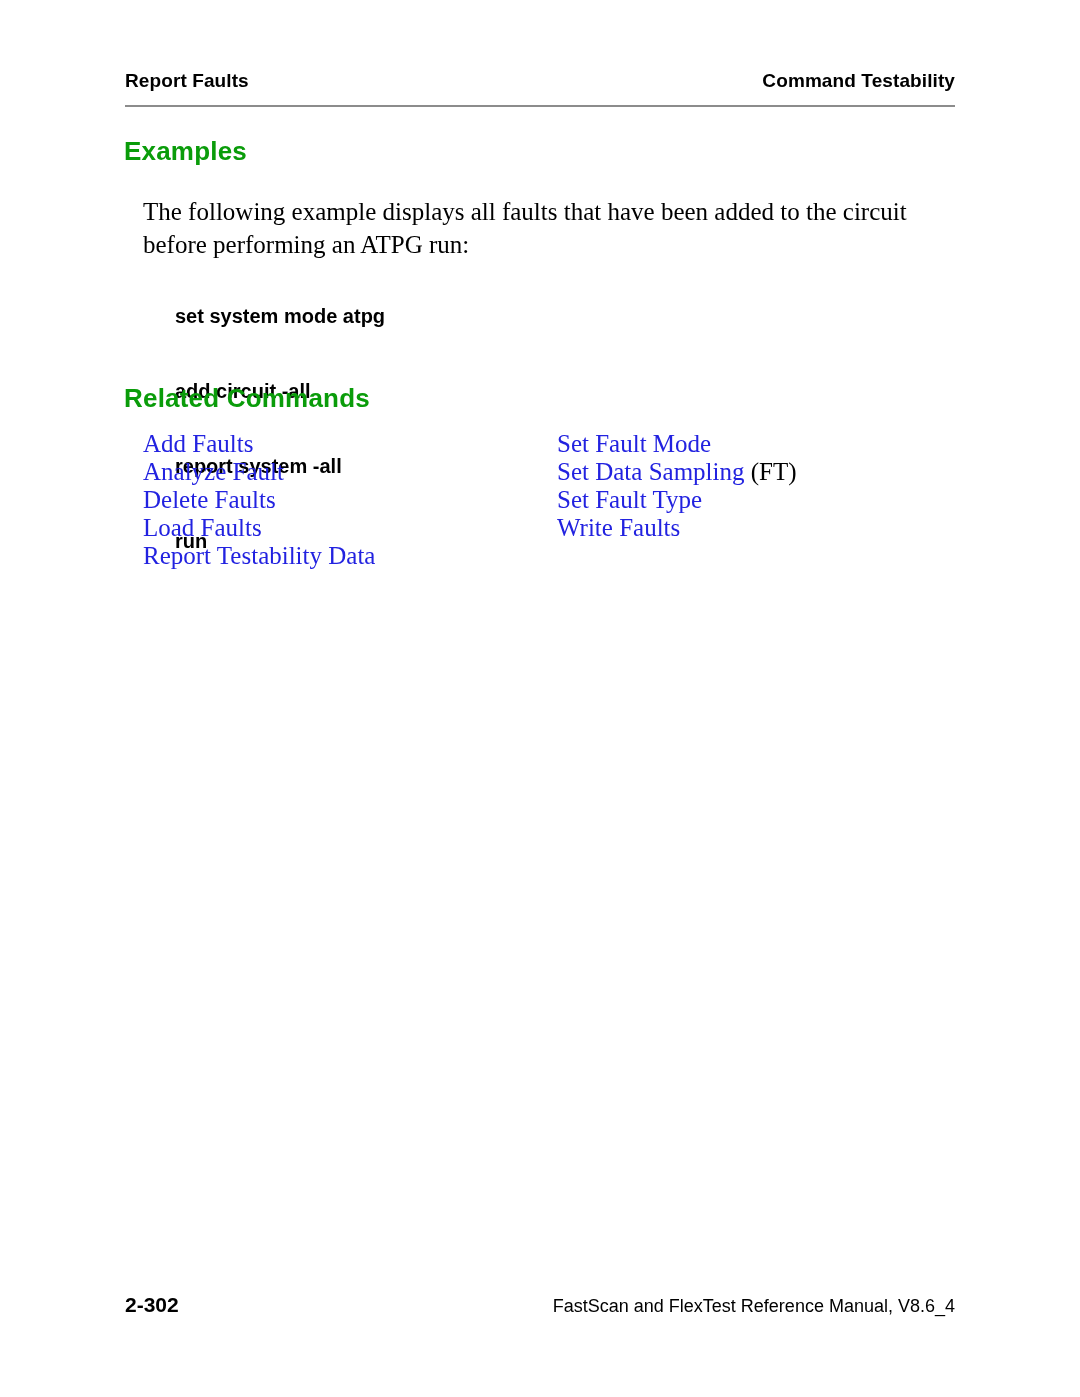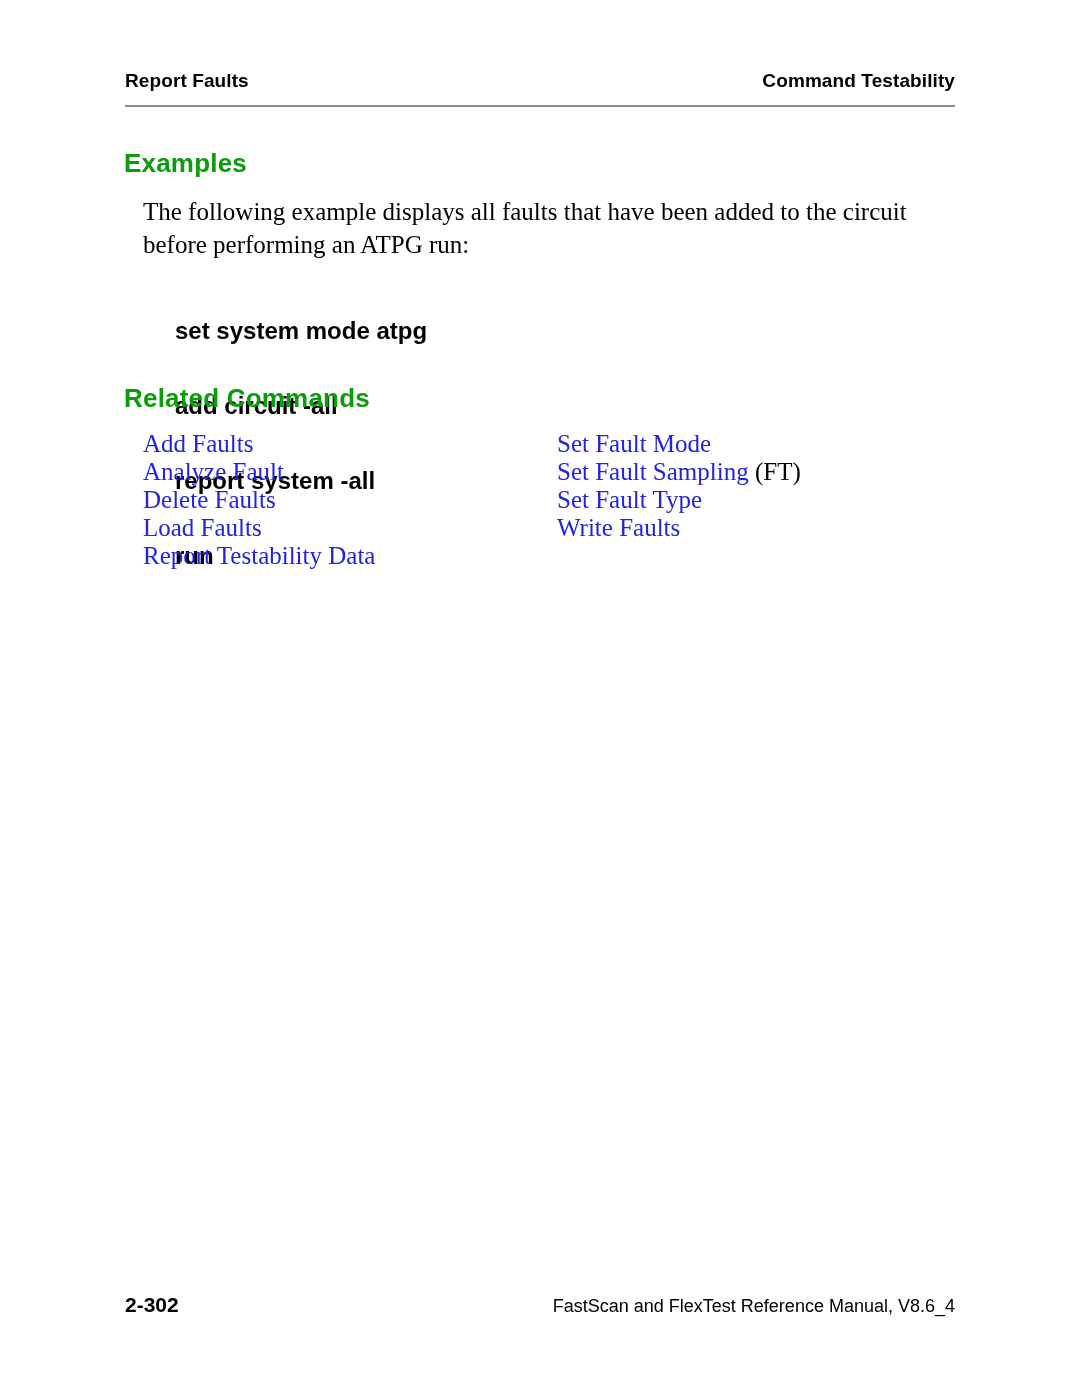--- a/index.html
+++ b/index.html
@@ -51,43 +51,43 @@
     position: absolute;
     left: 124px;
     font-family: "Liberation Sans", "DejaVu Sans", sans-serif;
     font-weight: bold;
     font-size: 26px;
     color: #0a9c0a;
     letter-spacing: 0.2px;
     white-space: nowrap;
   }
 
-  #heading-examples { top: 148px; }
+  #heading-examples { top: 136px; }
   #heading-related  { top: 383px; }
 
   
   .body-paragraph {
     position: absolute;
     left: 143px;
     top: 195px;
     width: 790px;
     font-family: "Liberation Serif", "DejaVu Serif", serif;
     font-size: 25px;
     line-height: 33px;
     color: #000000;
   }
 
   
   .code-block {
     position: absolute;
     left: 175px;
-    top: 268px;
-    font-family: "Liberation Sans", "DejaVu Sans", sans-serif;
-    font-weight: bold;
-    font-size: 24px;
+    top: 254px;
+    font-family: "Liberation Sans", "DejaVu Sans", sans-serif;
+    font-weight: bold;
+    font-size: 20px;
     line-height: 25px;
     color: #000000;
     white-space: pre;
   }
 
   .code-line { white-space: pre; }
 
   
   .related-commands {
     position: absolute;
@@ -177,21 +177,21 @@
       <div class="rc-col right">
         <span class="rc-link">Set Fault Mode</span><span class="rc-suffix"></span>
       </div>
     </div>
 
     <div class="rc-row">
       <div class="rc-col left">
         <span class="rc-link">Analyze Fault</span>
       </div>
       <div class="rc-col right">
-        <span class="rc-link">Set Fault Sampling</span><span class="rc-suffix"> (FT)</span>
+        <span class="rc-link">Set Data Sampling</span><span class="rc-suffix"> (FT)</span>
       </div>
     </div>
 
     <div class="rc-row">
       <div class="rc-col left">
         <span class="rc-link">Delete Faults</span>
       </div>
       <div class="rc-col right">
         <span class="rc-link">Set Fault Type</span><span class="rc-suffix"></span>
       </div>

